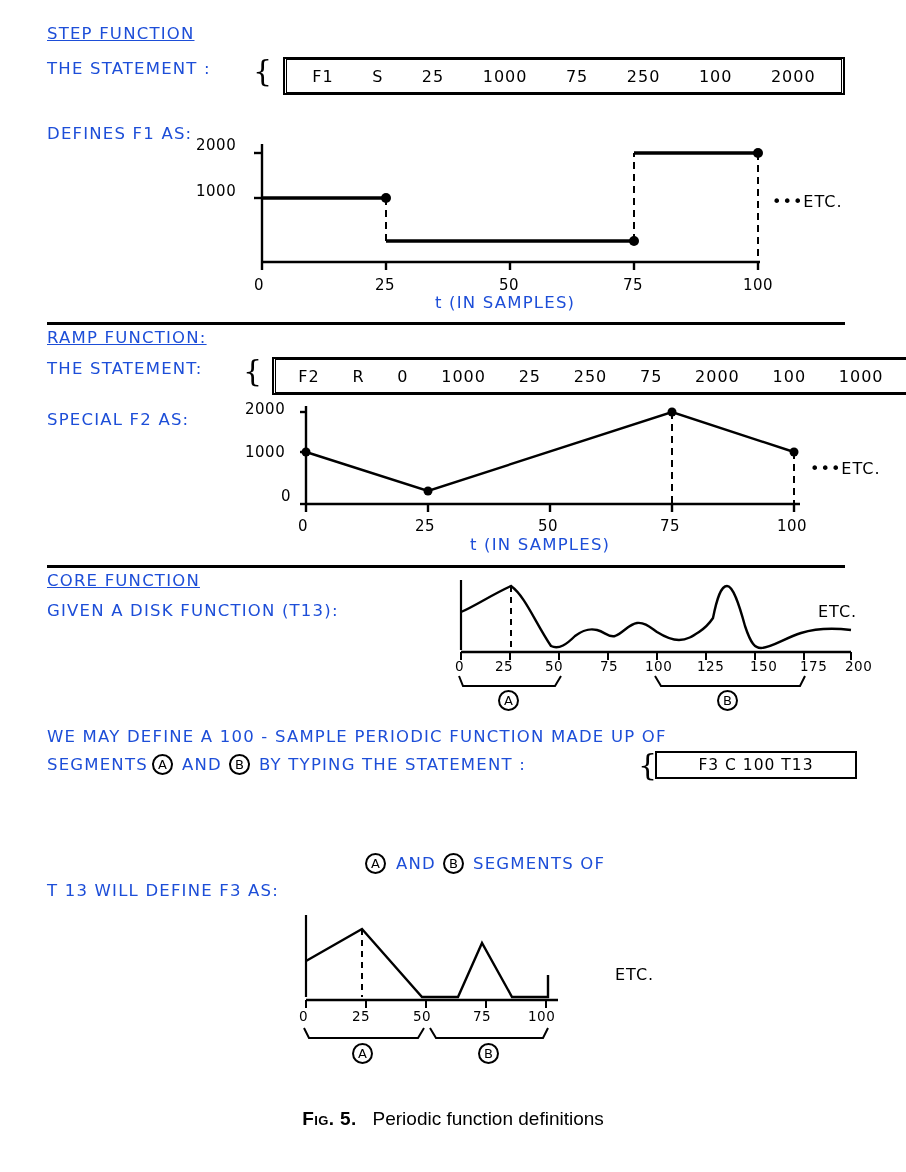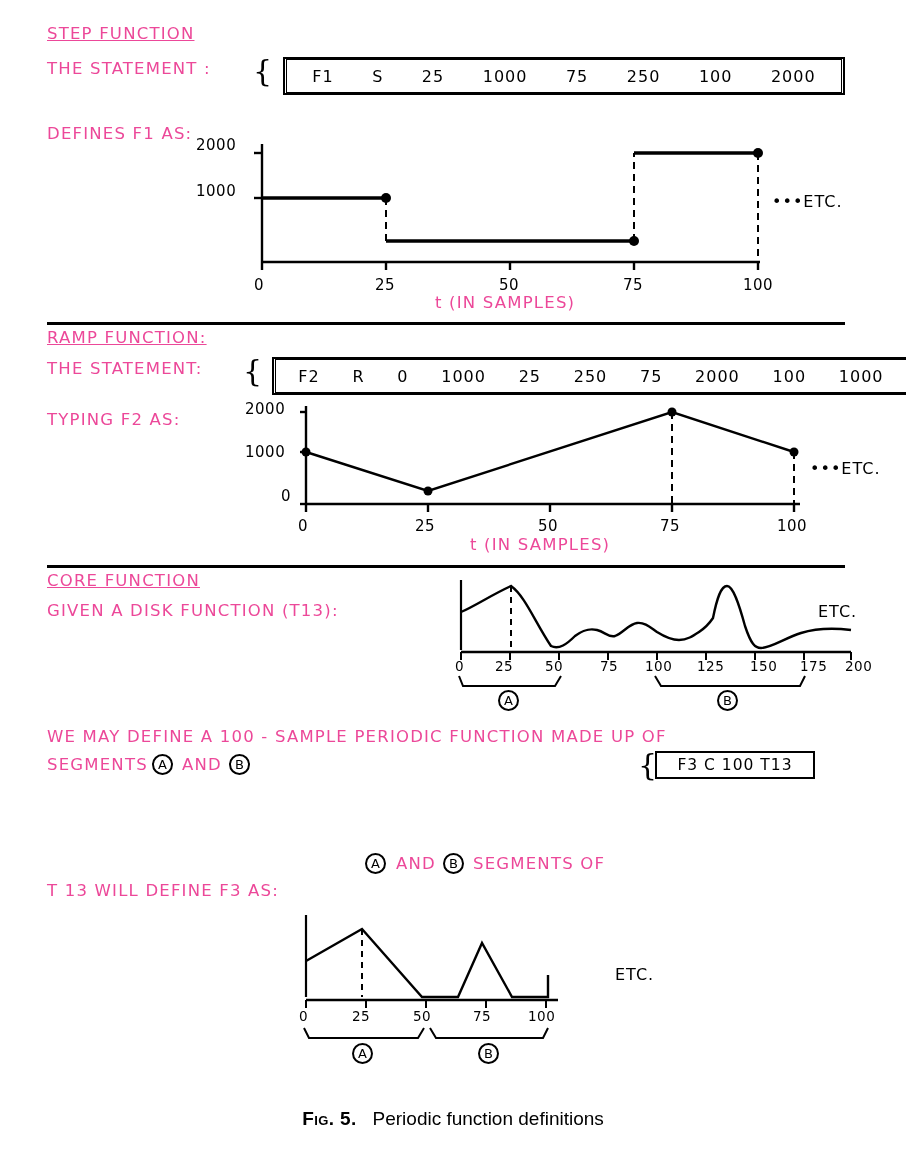--- a/index.html
+++ b/index.html
@@ -20,21 +20,21 @@
     left: 0; top: 0;
     width: 906px;
     height: 1172px;
   }
   .lbl {
     position: absolute;
     font-family: "DejaVu Sans", sans-serif;
     letter-spacing: 1.2px;
     font-size: 16.5px;
     white-space: nowrap;
-    color: #ec4899;
+    color: #1d4ed8;
   }
   .lbl.u {
     text-decoration: underline;
   }
   .tick {
     position: absolute;
     font-size: 15px;
     letter-spacing: 0.5px;
     font-family: "DejaVu Sans", sans-serif;
     white-space: nowrap;
@@ -202,21 +202,21 @@
       <span>1000</span>
       <span>25</span>
       <span>250</span>
       <span>75</span>
       <span>2000</span>
       <span>100</span>
       <span>1000</span>
     </div>
   </div>
 
-  <div class="lbl" style="left:47px; top:410px;">TYPING F2 AS:</div>
+  <div class="lbl" style="left:47px; top:410px;">SPECIAL F2 AS:</div>
 
   <div class="tick" style="left:245px; top:400px;">2000</div>
   <div class="tick" style="left:245px; top:443px;">1000</div>
   <div class="tick" style="left:281px; top:487px;">0</div>
 
   <svg style="left:300px; top:404px;" width="500" height="110">
 
     <line x1="6" y1="2" x2="6" y2="100" stroke="#000" stroke-width="2.4"></line>
 
     <line x1="6" y1="100" x2="500" y2="100" stroke="#000" stroke-width="2.4"></line>
@@ -296,23 +296,24 @@
 
   <div class="circled" style="left:498px; top:690px;">A</div>
   <div class="circled" style="left:717px; top:690px;">B</div>
 
   <div class="lbl" style="left:47px; top:727px;">WE MAY DEFINE A 100 - SAMPLE PERIODIC FUNCTION MADE UP OF</div>
 
   <div class="lbl" style="left:47px; top:755px;">SEGMENTS</div>
   <div class="circled" style="left:152px; top:754px;">A</div>
   <div class="lbl" style="left:182px; top:755px;">AND</div>
   <div class="circled" style="left:229px; top:754px;">B</div>
+  <div class="lbl" style="left:259px; top:755px;">BY TYPING THE STATEMENT :</div>
 
   <div class="brace" style="left:638px; top:750px;">{</div>
-  <div class="simplebox" style="left:655px; top:751px; width:160px; height:28px;">F3 C 100 T13</div>
+  <div class="simplebox" style="left:655px; top:751px; width:202px; height:28px;">F3 C 100 T13</div>
 
 
   <div class="circled" style="left:365px; top:853px;">A</div>
   <div class="lbl" style="left:396px; top:854px;">AND</div>
   <div class="circled" style="left:443px; top:853px;">B</div>
   <div class="lbl" style="left:473px; top:854px;">SEGMENTS OF</div>
 
   <div class="lbl" style="left:47px; top:881px;">T 13 WILL DEFINE F3 AS:</div>
 
   <svg style="left:300px; top:915px;" width="270" height="90">

